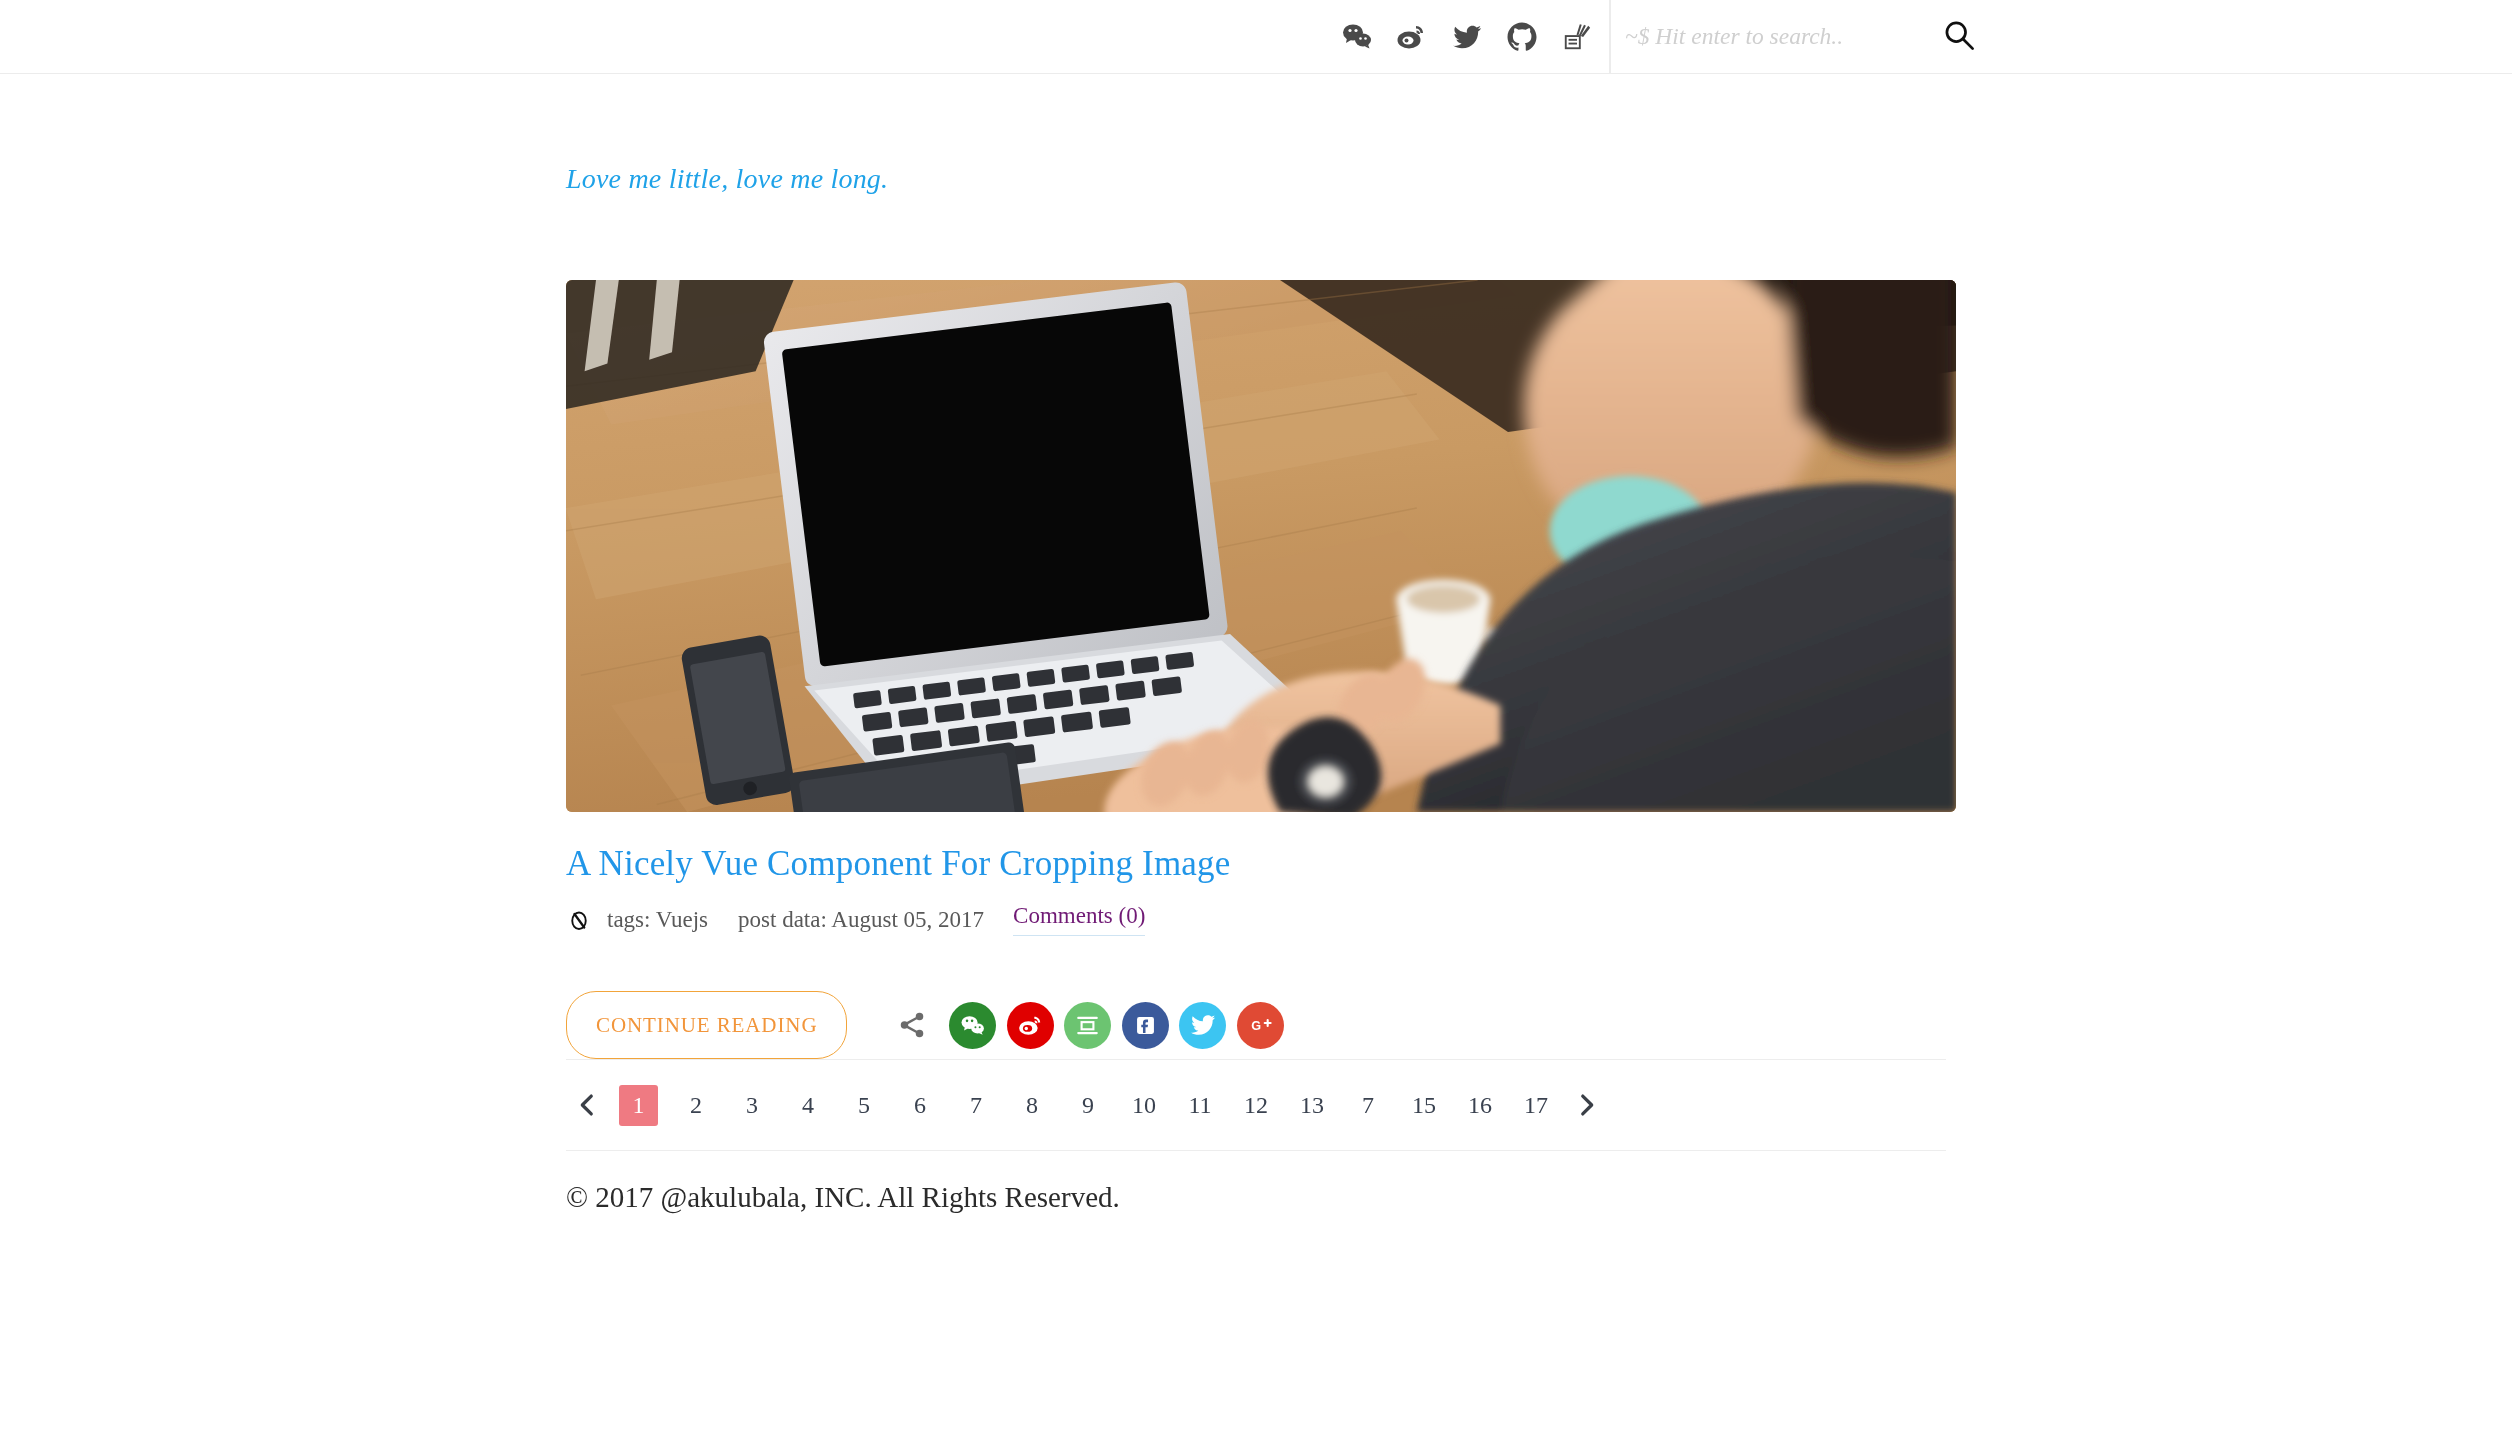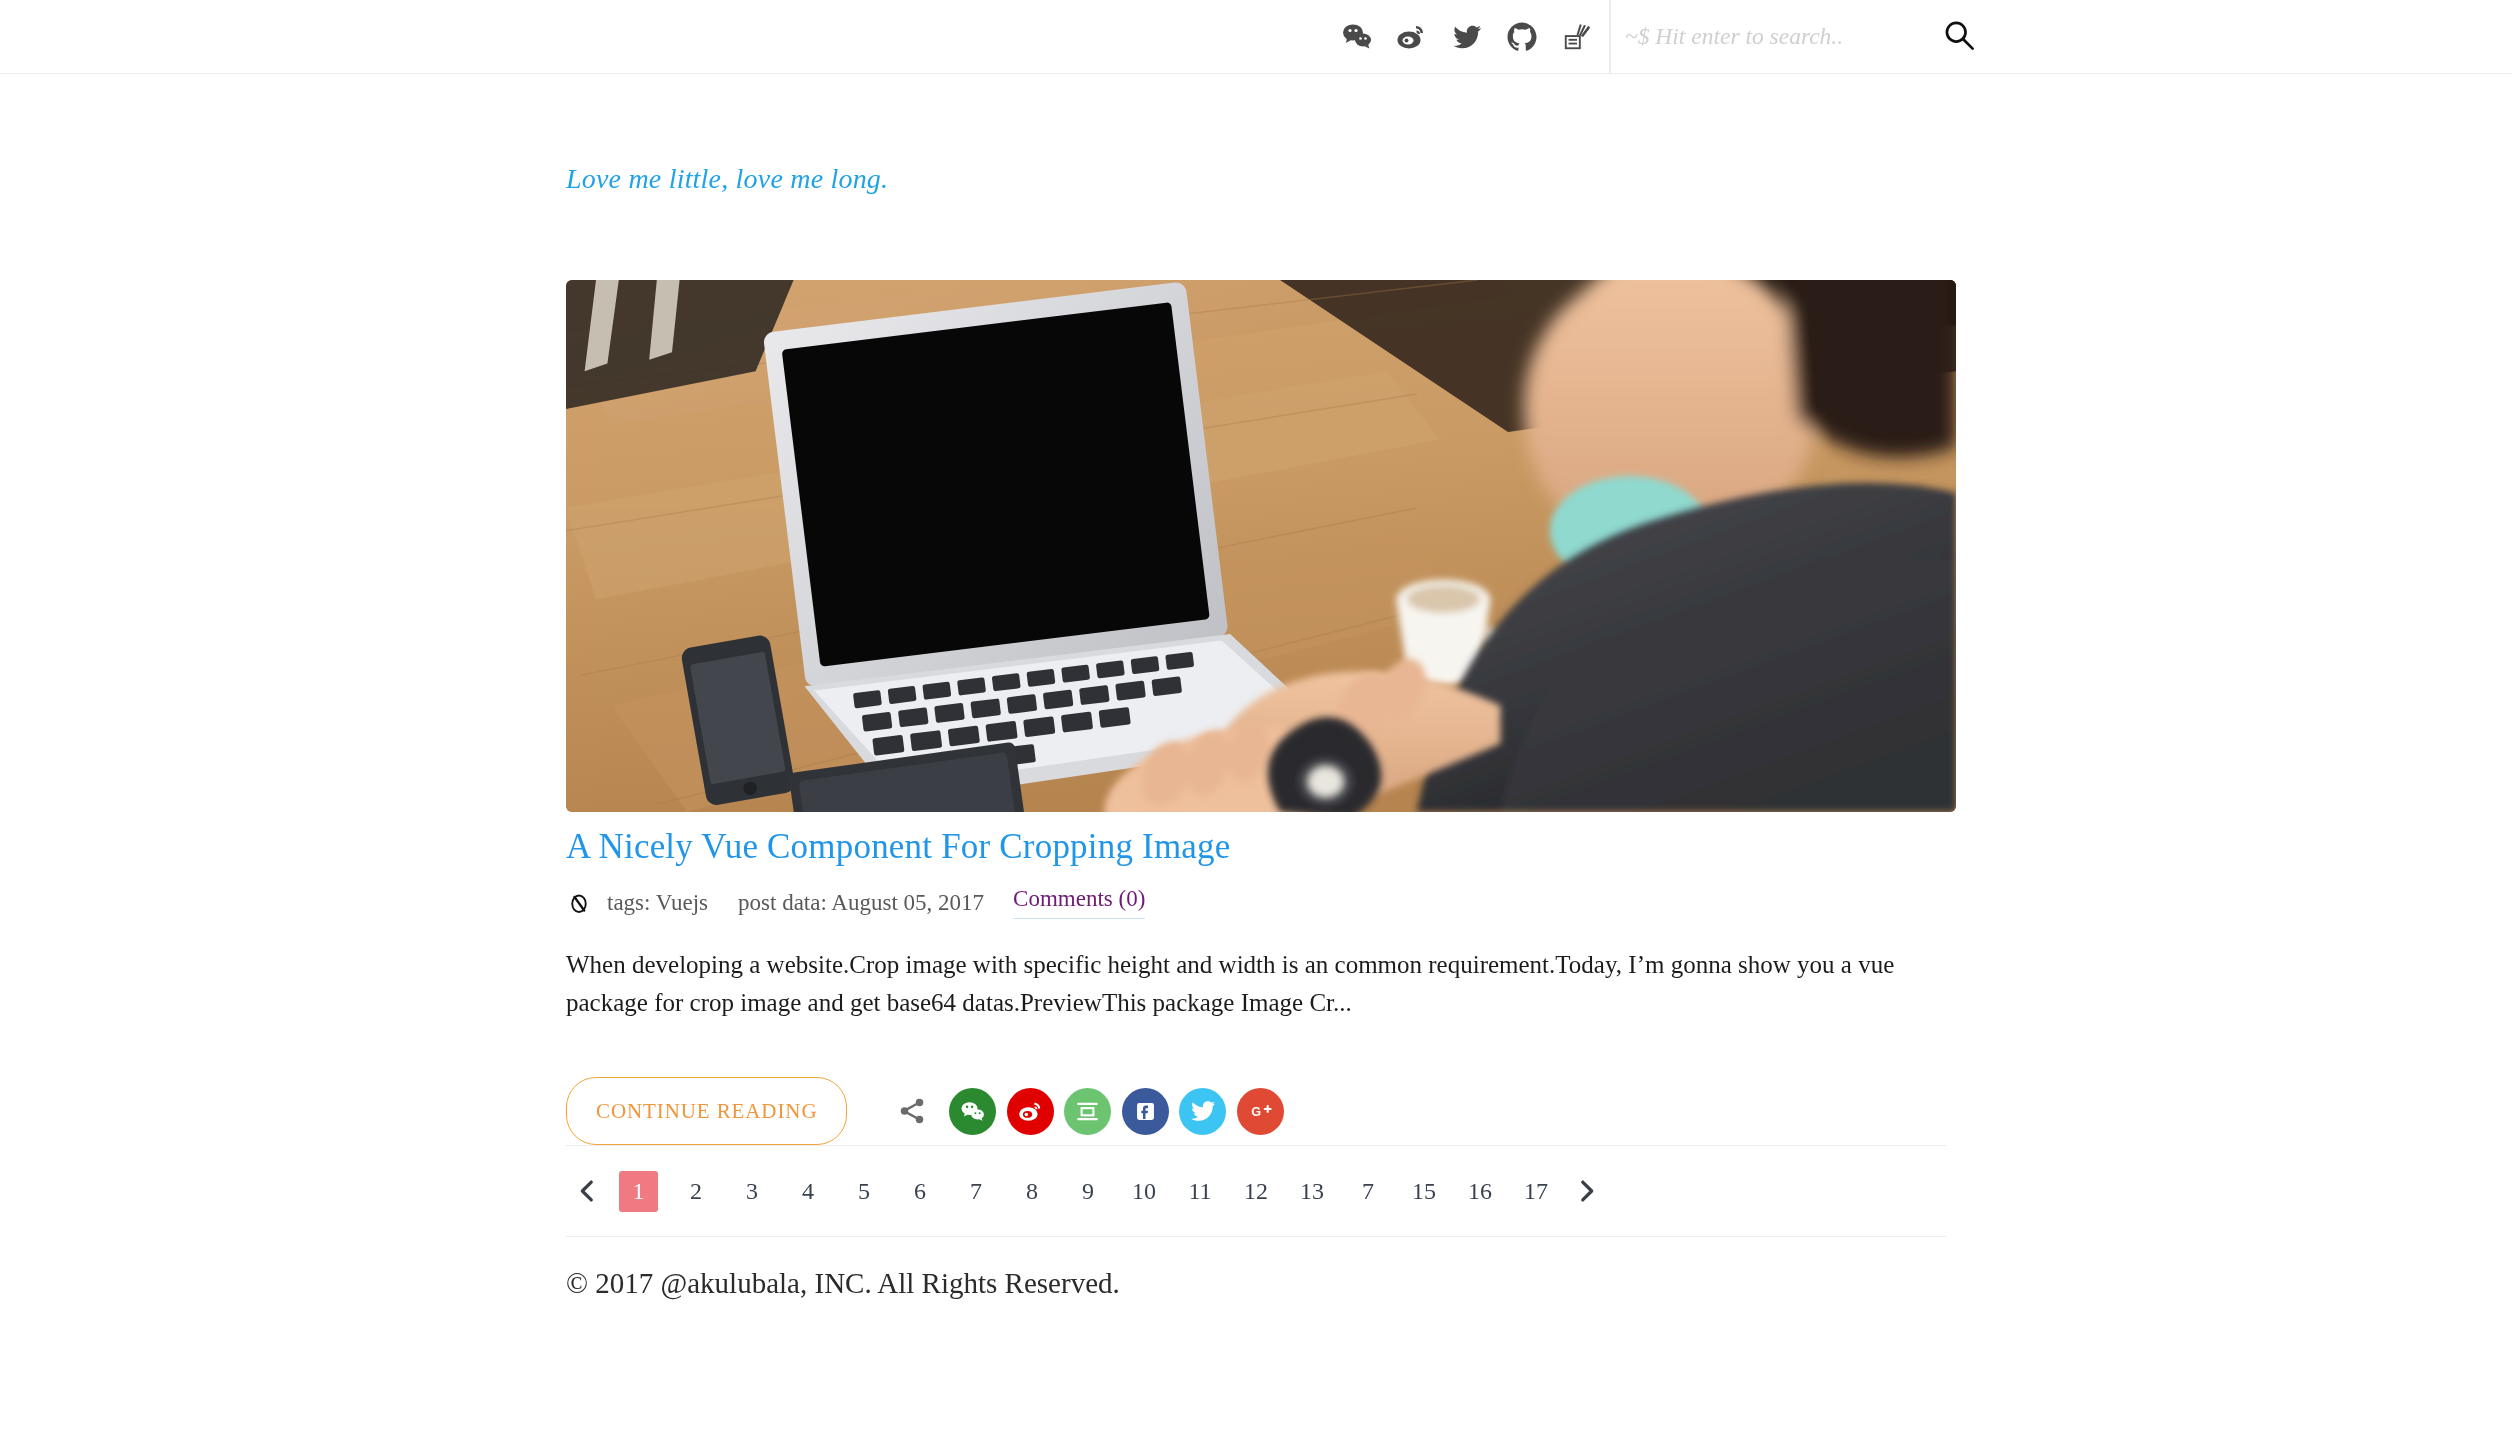--- a/index.html
+++ b/index.html
@@ -121,21 +121,21 @@
     border-radius: 6px;
     overflow: hidden;
     position: relative;
     background: #c8a171;
   }
   .post-thumb svg { display: block; width: 100%; height: 100%; }
 
   .post-title {
     display: block;
     margin: 0;
-    padding-top: 15px;
+    padding-top: 32px;
     font-size: 35px;
     font-weight: normal;
     color: #2196e8;
     text-decoration: none;
     letter-spacing: 0.2px;
   }
 
   .post-meta {
     display: flex;
     align-items: center;
@@ -502,21 +502,20 @@
         <svg width="24" height="24" viewBox="0 0 64 64" fill="none" stroke="#111" stroke-width="5" aria-hidden="true">
           <ellipse cx="32" cy="34" rx="18" ry="22"></ellipse>
           <path d="M20 16 L46 52" stroke-width="6" stroke-linecap="round"></path>
         </svg>
       </span>
       <span class="meta-tags">tags: Vuejs</span>
       <span class="meta-date">post data: August 05, 2017</span>
       <a class="meta-comments" href="#">Comments (0)</a>
     </div>
 
-    <p class="post-excerpt">When developing a website.Crop image with specific height and width is an common requirement.Today, I’m gonna show you a vue package for crop image and get base64 datas.PreviewThis package Image Cr...</p>
 
     <div class="post-actions">
       <a class="continue-btn" href="#">CONTINUE READING</a>
 
       <div class="share-wrap">
         <span class="share-glyph">
           <svg width="30" height="30" viewBox="0 0 64 64" fill="currentColor" aria-hidden="true">
             <circle cx="48" cy="14" r="8"></circle>
             <circle cx="16" cy="32" r="8"></circle>
             <circle cx="48" cy="50" r="8"></circle>

